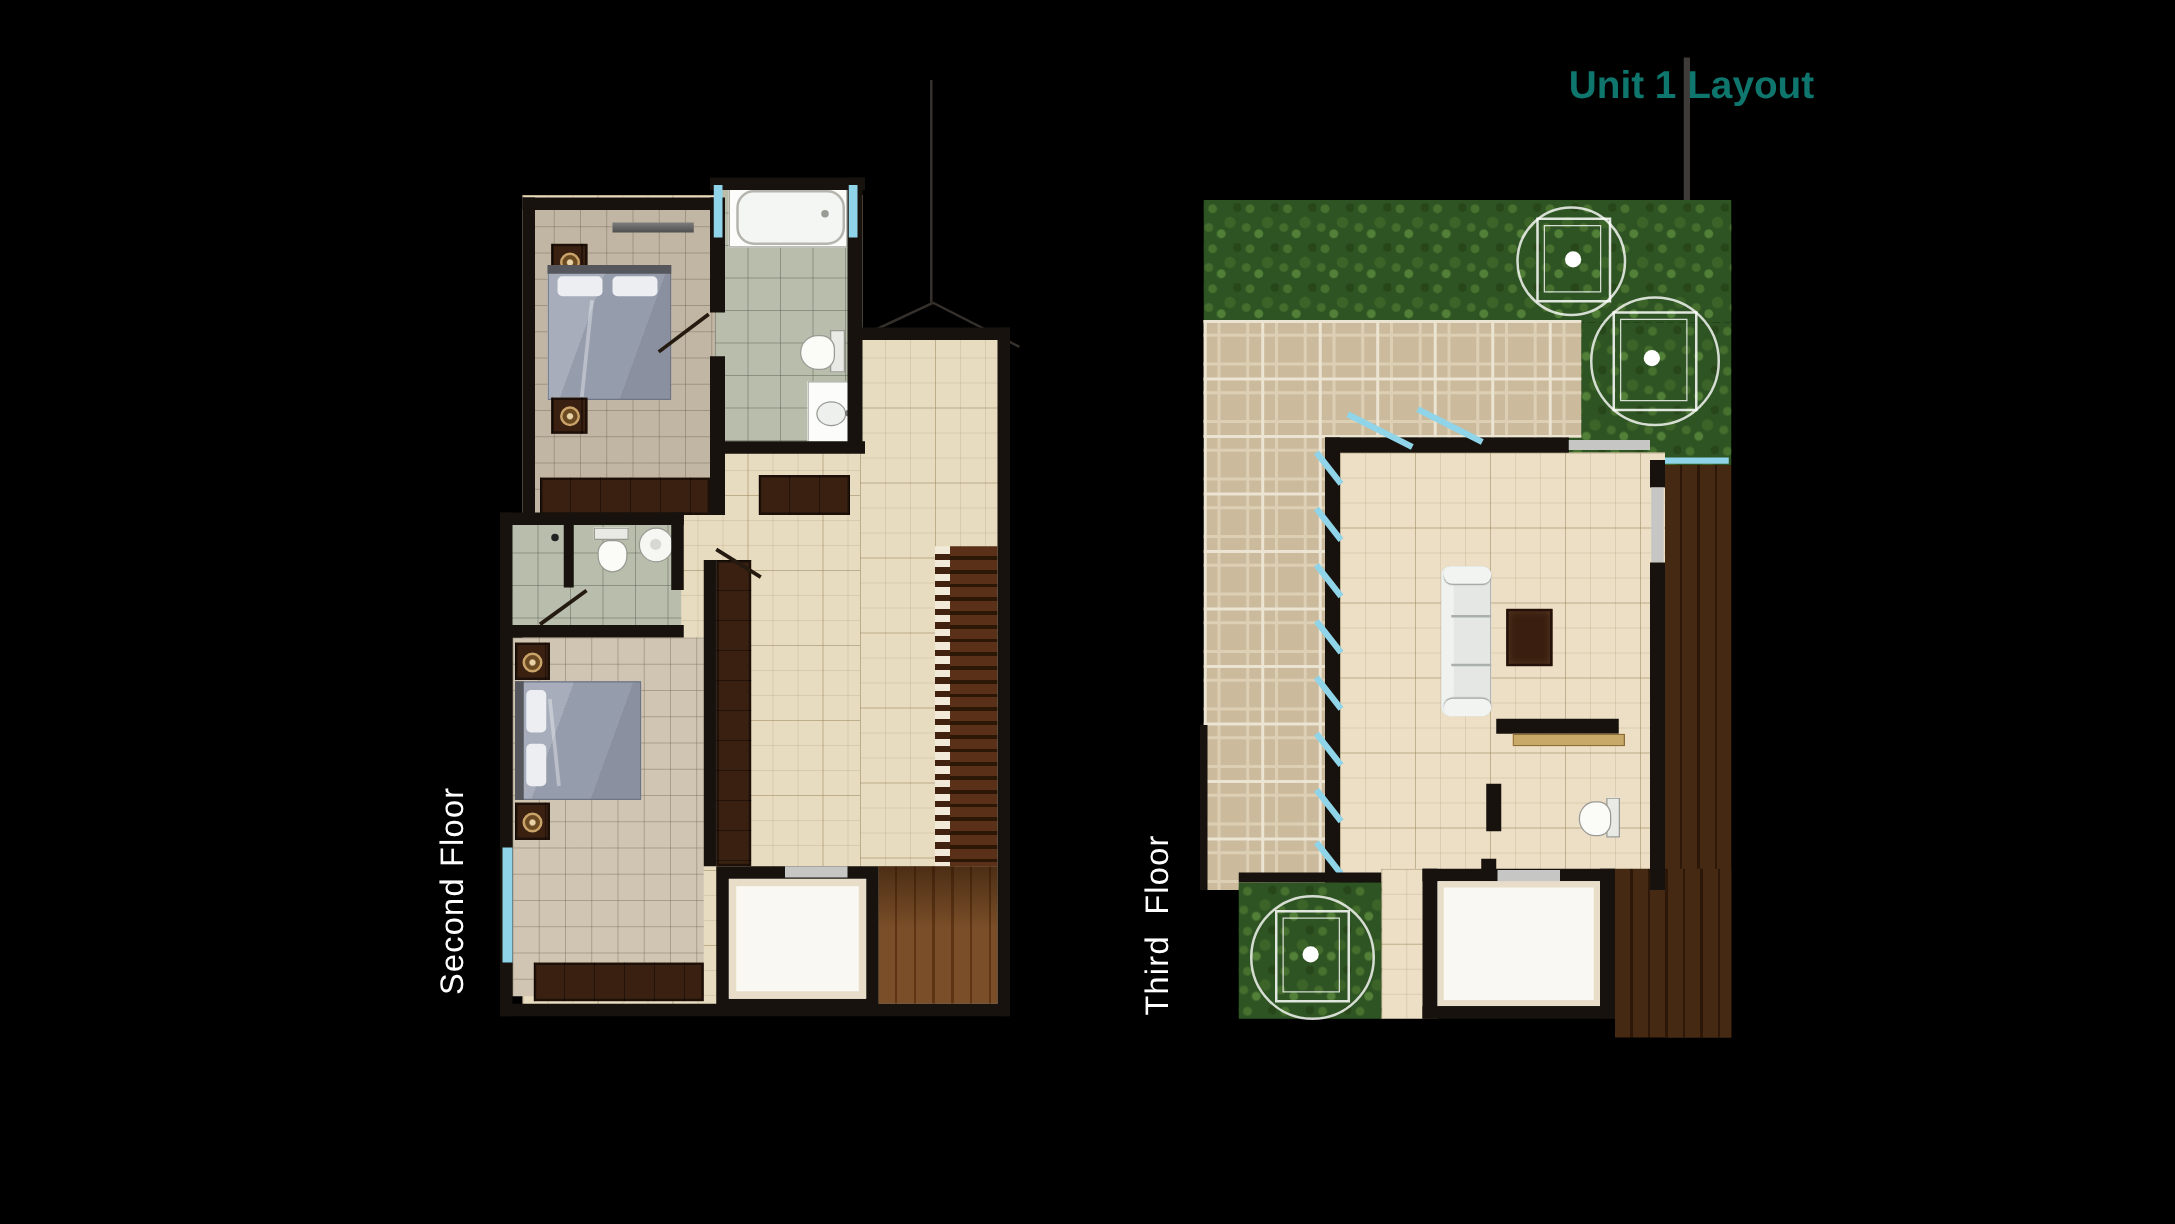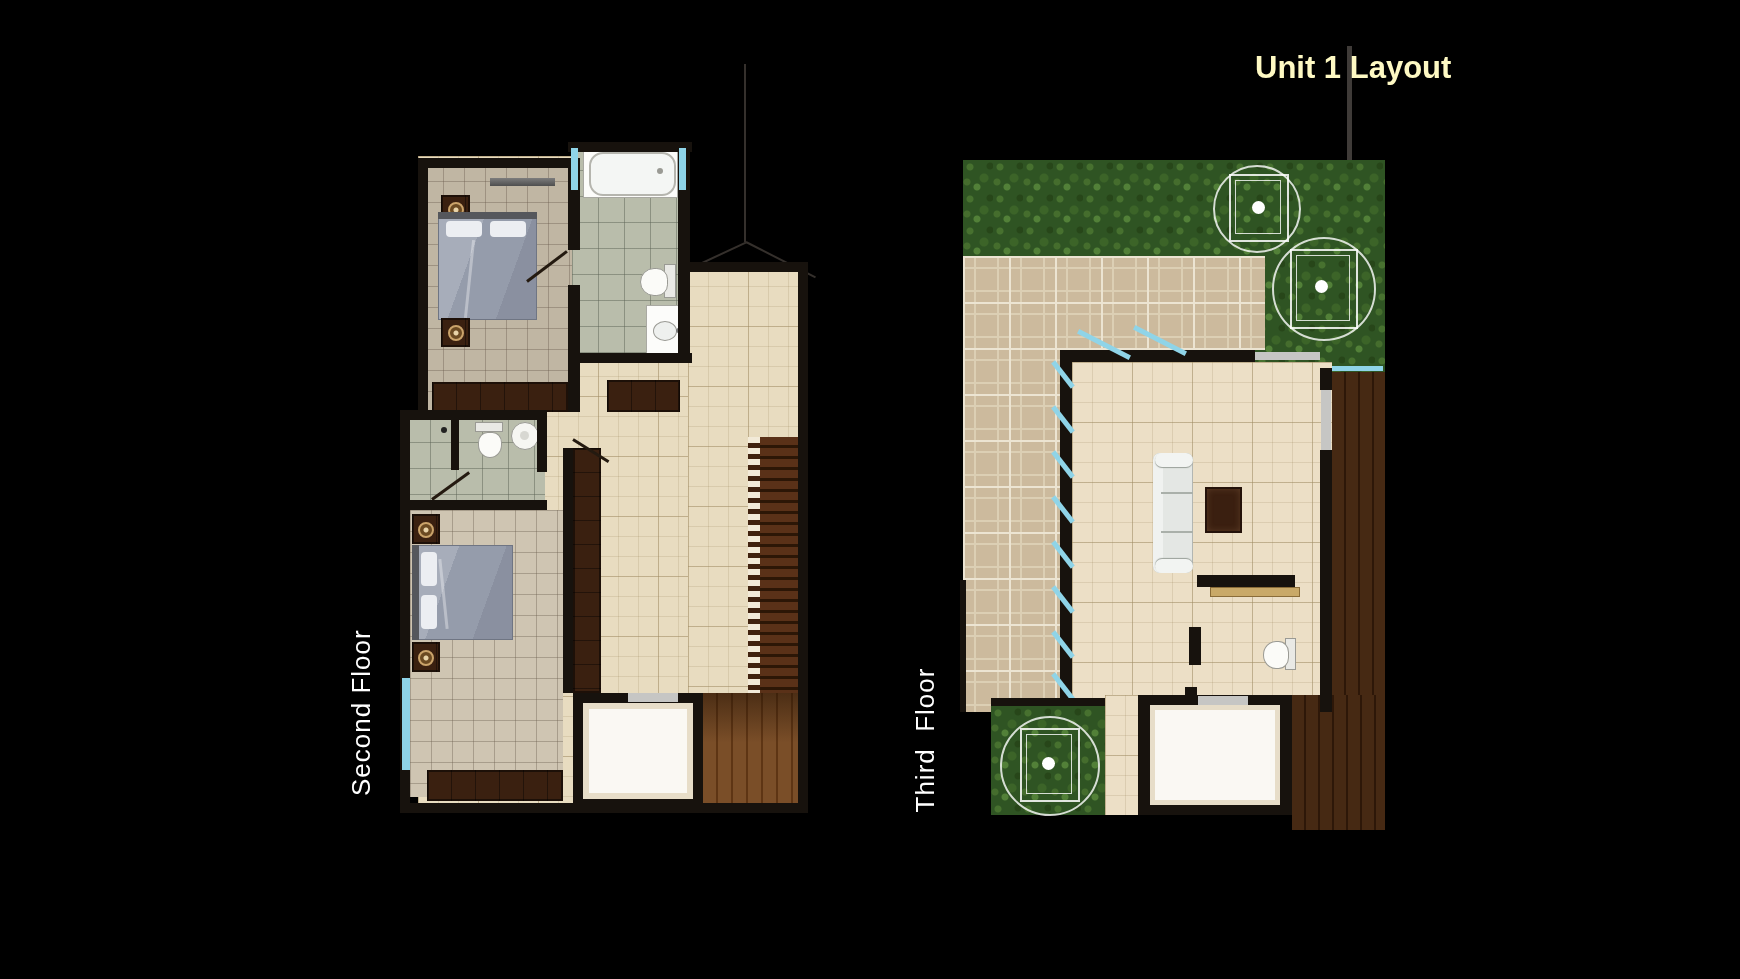--- a/index.html
+++ b/index.html
@@ -64,21 +64,21 @@
   .doorline{position:absolute;background:#241a10;height:3px;transform-origin:left center;}
   .roofline{position:absolute;background:#35302c;transform-origin:left center;}
   .graydoor{position:absolute;background:#c6c6c4;}
 </style>
 </head>
 <body>
 
 <div id="canvas">
 
   <div class="abs" style="left:1347px;top:46px;width:5px;height:120px;background:#3f3b38;"></div>
-  <div class="abs" style="left:1255px;top:50px;width:230px;color:#fef9c3;font-size:31px;font-weight:bold;">Unit 1 Layout</div>
+  <div class="abs" style="left:1255px;top:50px;width:230px;color:#0f766e;font-size:31px;font-weight:bold;">Unit 1 Layout</div>
 
   <div class="abs" style="left:400px;top:142px;width:418px;height:671px;">
 
     <div class="tile-cream" style="left:18px;top:14px;width:272px;height:649px;"></div>
     <div class="tile-cream" style="left:288px;top:124px;width:120px;height:539px;"></div>
 
     <div class="roofline" style="left:272px;top:134px;width:82px;height:2px;transform:rotate(-25deg);"></div>
     <div class="roofline" style="left:346px;top:99px;width:78px;height:2px;transform:rotate(27deg);"></div>
     <div class="roofline" style="left:344px;top:-78px;width:2px;height:178px;"></div>
 

